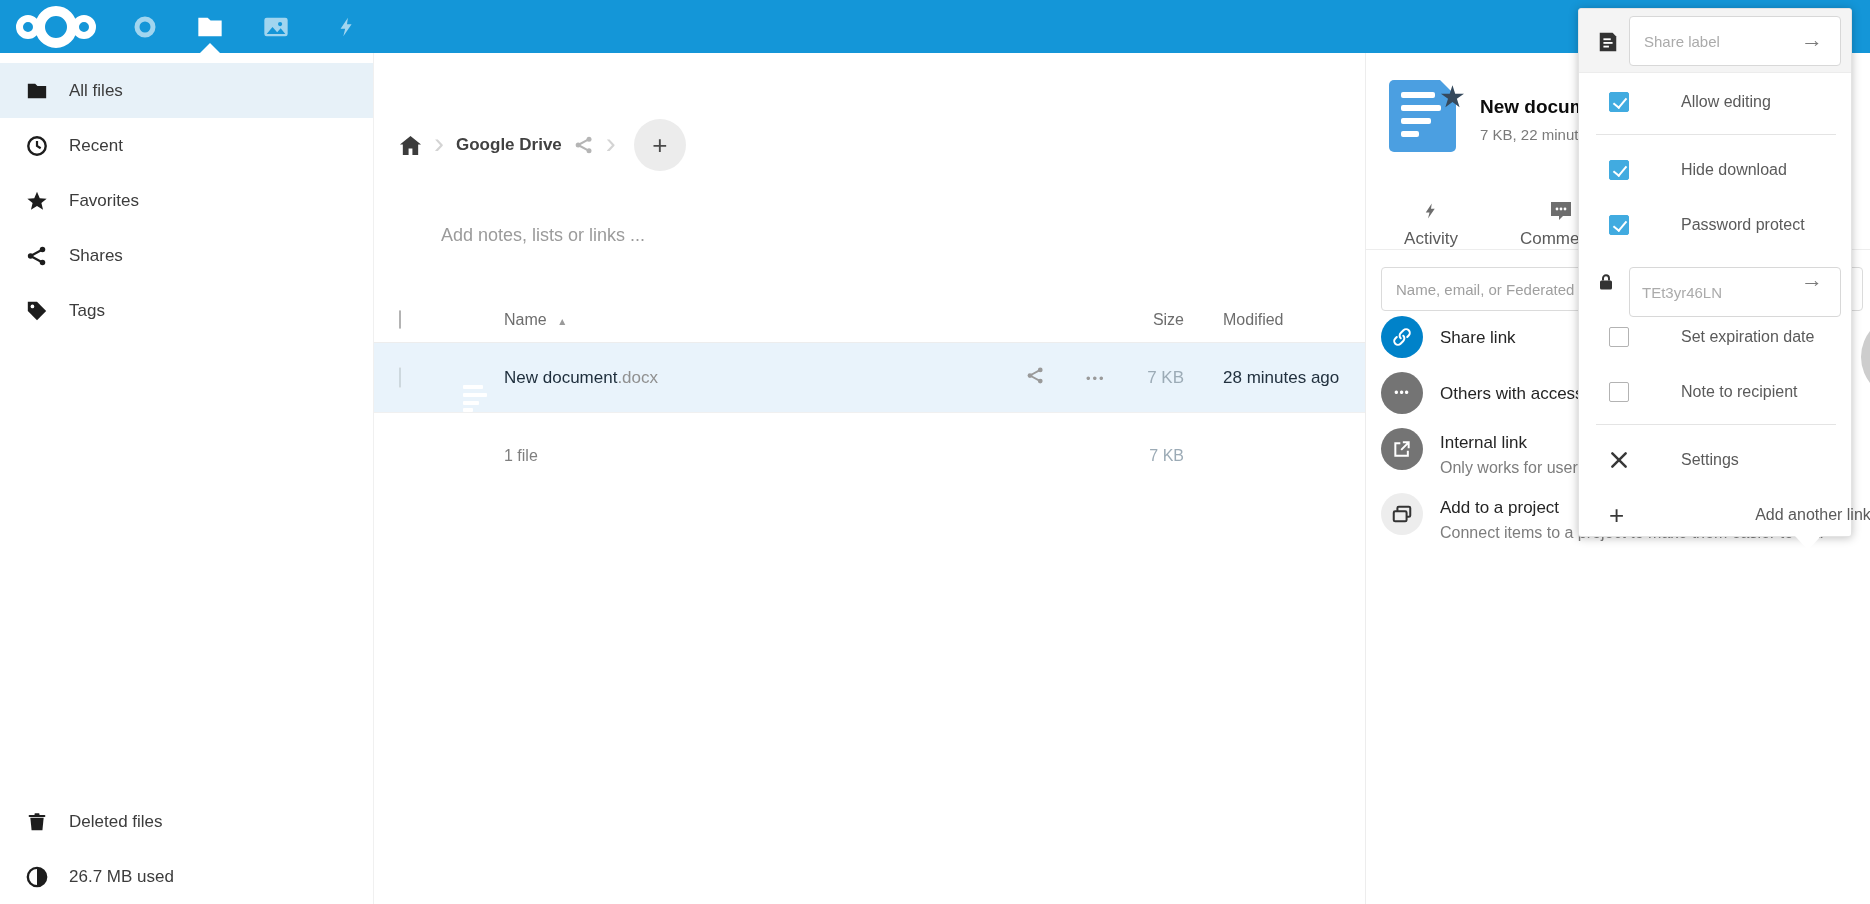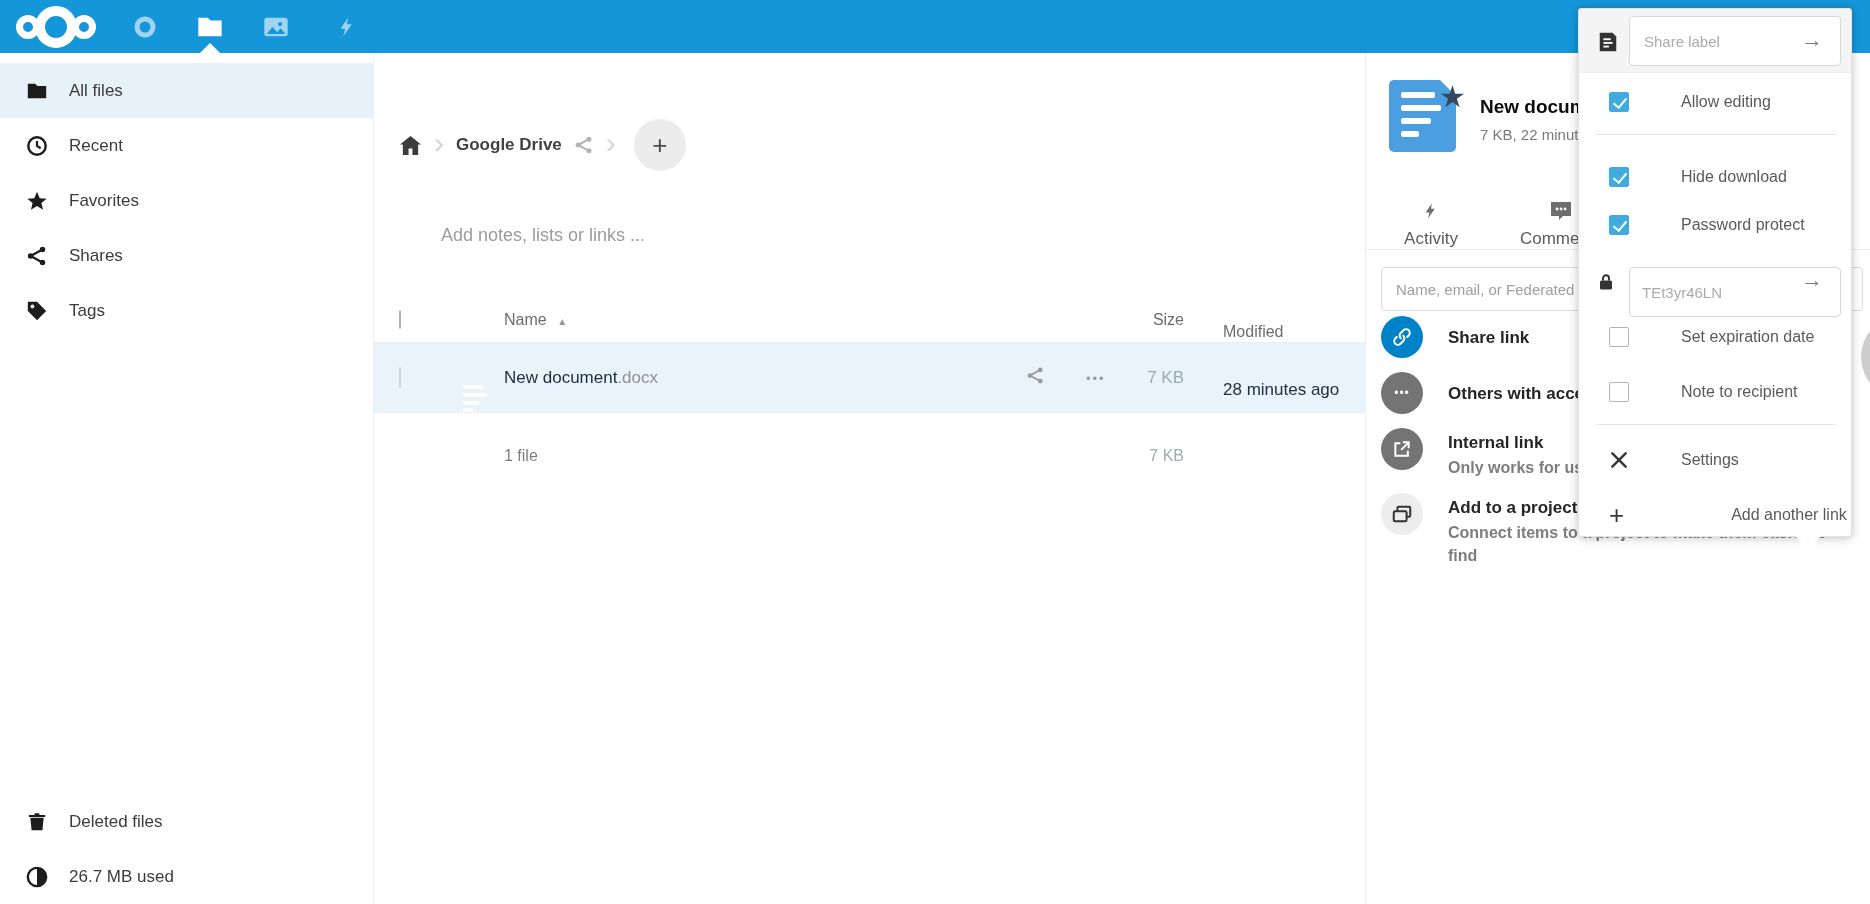--- a/index.html
+++ b/index.html
@@ -49,21 +49,21 @@
   .trow.thead { height:45px; border-bottom:1px solid #ededed; color:#6d6d6d; font-size:16px; }
   .trow.tfile { height:70px; background:#e9f3fb; border-bottom:1px solid #f0f0f0; font-size:17px; cursor:pointer; }
   .trow.tsummary { height:86px; color:#7f7f7f; font-size:16px; }
   .cell { position:absolute; top:50%; transform:translateY(-50%); white-space:nowrap; }
   .c-check { left:25px; }
   .c-icon { left:82px; }
   .c-name { left:130px; }
   .c-share { left:652px; color:#9a9a9a; cursor:pointer; }
   .c-dots { left:712px; color:#9a9a9a; font-size:13px; letter-spacing:2px; cursor:pointer; }
   .c-size { right:182px; text-align:right; color:#9cabb6; }
-  .c-mod { left:849px; color:#22313f;margin-top:12px; }
+  .c-mod { left:849px; color:#22313f; }
   .thead .c-name { color:#6d6d6d; }
   .thead .c-size, .thead .c-mod { color:#6d6d6d; }
   .sort-arrow { font-size:12px; color:#9a9a9a; margin-left:8px; }
   .fname { color:#1d2d3b; } .fext { color:#909090; }
   .doc-mini { width:38px; height:38px; border-radius:4px; background:#4b9fe1; position:relative; }
   .doc-mini i, .doc-big i { position:absolute; left:7px; background:#fff; border-radius:1px; height:4px; display:block; }
 
   
   #details { position:absolute; left:1365px; top:53px; width:505px; height:851px; background:#fff; border-left:1px solid #ededed; z-index:2; }
   #d-header { position:absolute; left:23px; top:27px; display:flex; }
@@ -81,21 +81,21 @@
   .dtab .tlabel { font-size:17px; margin-top:6px; white-space:nowrap; }
   #share-input { position:absolute; left:15px; top:214px; width:482px; height:44px; border:1px solid #dbdbdb;
     border-radius:4px; font-size:15px; color:#555; padding:0 14px; outline:none; }
   #share-input::placeholder { color:#9f9f9f; }
   #d-shares { position:absolute; left:15px; top:263px; width:480px; }
   .srow { display:flex; align-items:flex-start; margin-bottom:14px; cursor:pointer; }
   .scircle { flex:0 0 42px; width:42px; height:42px; border-radius:50%; display:flex; align-items:center; justify-content:center; color:#fff; }
   .scircle.blue { background:#0082c9; }
   .scircle.gray { background:#747474; }
   .scircle.light { background:#ededed; color:#333; }
-  .stext { margin-left:25px; padding-top:2px;font-weight:bold; }
+  .stext { margin-left:17px; padding-top:2px; }
   .stitle { font-size:17px; color:#252525; line-height:26px; }
   .ssub { font-size:16px; color:#7d7d7d; line-height:23px; width:410px; }
   .srow.mid { align-items:center; }
   .dots-glyph { font-size:12px; letter-spacing:1px; }
   #link-menu-circle { position:absolute; left:495px; top:262px; width:84px; height:84px; border-radius:50%; background:#cdcdcd; }
 
   
   #popover { position:absolute; left:1578px; top:8px; width:274px; height:529px; background:#fff;
     border:1px solid #e3e3e3; border-radius:3px; box-shadow:0 1px 10px rgba(0,0,0,.25); z-index:10; }
   #pop-tail { position:absolute; right:30px; bottom:-14px; width:0; height:0;
@@ -105,21 +105,21 @@
   .pop-field { position:absolute; left:50px; width:212px; height:50px; border:1px solid #d8d8d8;
     border-radius:4px; background:#fff; font-size:15px; color:#8f8f8f; padding:0 40px 0 14px; outline:none; }
   .pop-field::placeholder { color:#ababab; }
   .field-arrow { position:absolute; font-size:22px; color:#7b7b7b; cursor:pointer; }
   .pop-ico { position:absolute; left:18px; color:#333; display:flex; }
   .poprow { position:absolute; left:30px; display:flex; align-items:center; cursor:pointer;gap:27px; }
   .poprow .check { margin-right:25px; flex:0 0 auto; }
   .poplabel { font-size:16px; color:#5a5a5a; white-space:nowrap; }
   .pop-div { position:absolute; left:17px; width:240px; border-top:1px solid #e4e4e4; }
   #pop-unshare-x { color:#383838; display:flex; margin-right:25px; }
-  #pop-addlabel { margin-left:80px; }
+  #pop-addlabel { margin-left:104px; }
   .plus-glyph { font-size:26px; color:#383838; font-weight:400; line-height:20px; }
 </style>
 </head>
 <body>
 
 <div id="app">
 
   <header id="topbar">
     <div id="logo">
       <span class="ring small"></span>
@@ -383,21 +383,21 @@
       <span class="field-arrow" style="right:28px;top:18px">→</span>
     </div>
 
     <div class="poprow" style="top:83px">
       <span class="check checked"></span>
       <span class="poplabel">Allow editing</span>
     </div>
 
     <div class="pop-div" style="top:125px"></div>
 
-    <div class="poprow" style="top:158px">
+    <div class="poprow" style="top:151px">
       <span class="check checked"></span>
       <span class="poplabel">Hide download</span>
     </div>
 
     <div class="poprow" style="top:206px">
       <span class="check checked"></span>
       <span class="poplabel">Password protect</span>
     </div>
 
     <span class="pop-ico" style="top:262px">

